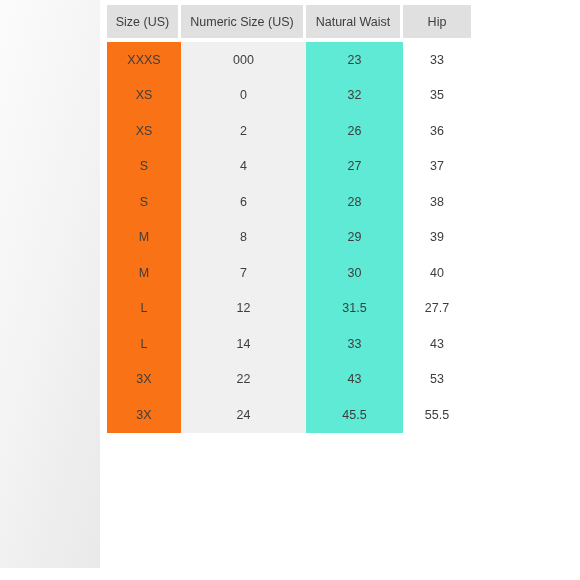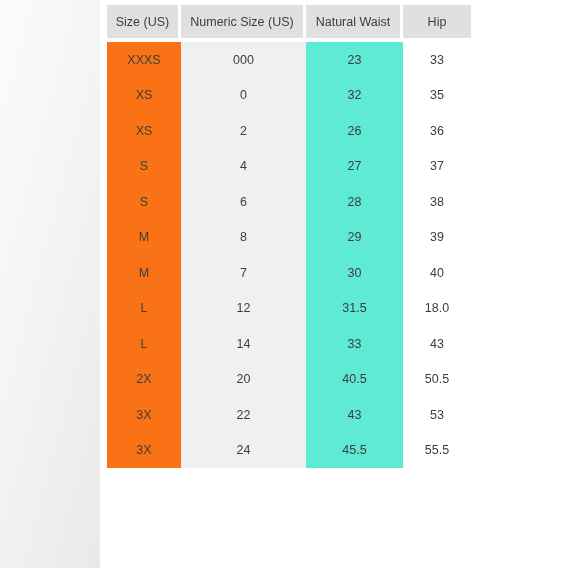--- a/index.html
+++ b/index.html
@@ -150,33 +150,27 @@
           <tr>
             <td class="col-size">M</td>
             <td class="col-numeric">7</td>
             <td class="col-waist">30</td>
             <td class="col-hip">40</td>
           </tr>
           <tr>
             <td class="col-size">L</td>
             <td class="col-numeric">12</td>
             <td class="col-waist">31.5</td>
-            <td class="col-hip">18.0</td>
+            <td class="col-hip">27.7</td>
           </tr>
           <tr>
             <td class="col-size">L</td>
             <td class="col-numeric">14</td>
             <td class="col-waist">33</td>
             <td class="col-hip">43</td>
-          </tr>
-          <tr>
-            <td class="col-size">2X</td>
-            <td class="col-numeric">20</td>
-            <td class="col-waist">40.5</td>
-            <td class="col-hip">50.5</td>
           </tr>
           <tr>
             <td class="col-size">3X</td>
             <td class="col-numeric">22</td>
             <td class="col-waist">43</td>
             <td class="col-hip">53</td>
           </tr>
           <tr>
             <td class="col-size">3X</td>
             <td class="col-numeric">24</td>

